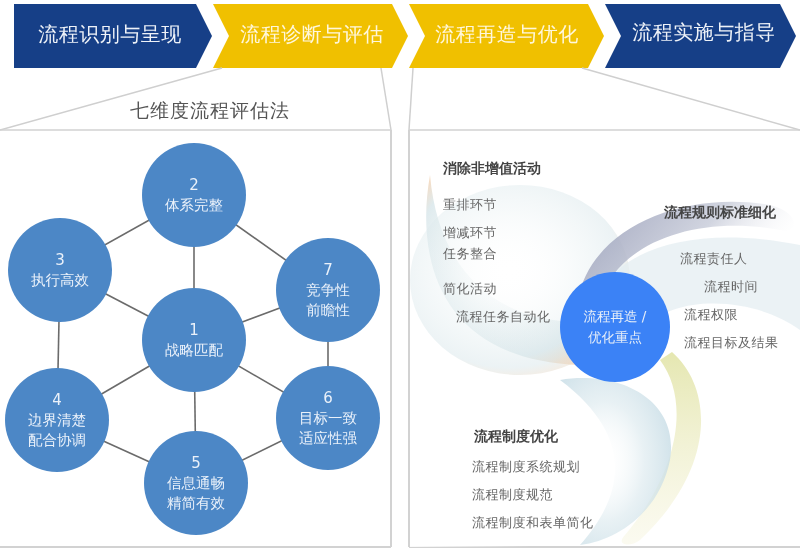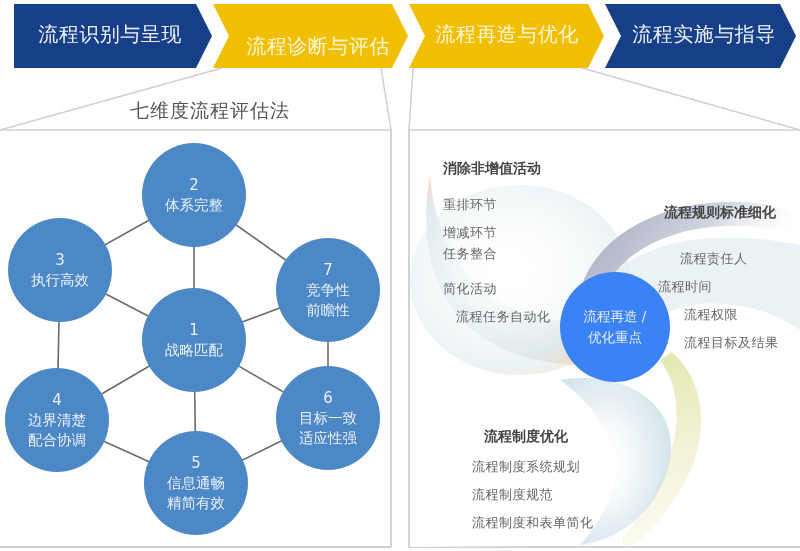--- a/index.html
+++ b/index.html
@@ -113,23 +113,23 @@
       <path d="M 578 300 C 590 230, 680 190, 770 205 C 800 212, 800 235, 780 230 C 700 215, 620 240, 600 300 Z" fill="url(#gPurple)" opacity="0.85"></path>
       <path d="M 595 300 C 620 245, 700 225, 800 245 L 800 330 C 760 300, 680 290, 640 330 Z" fill="#e3edf1" opacity="0.7"></path>
 
       <path d="M 672 352 C 715 390, 715 470, 640 540 C 630 548, 615 545, 625 535 C 680 470, 690 400, 660 360 Z" fill="url(#gYellow)" opacity="0.9"></path>
       <path d="M 560 380 C 620 370, 680 400, 670 460 C 660 510, 620 540, 580 545 C 620 500, 640 440, 560 380 Z" fill="url(#gTeal)" opacity="0.8"></path>
       <rect x="410" y="400" width="120" height="147" fill="url(#fadeLeft)" opacity="0.9"></rect>
     </g>
   </svg>
 
   <div class="arrow-label blue" style="left:14px; width:192px;">流程识别与呈现</div>
-  <div class="arrow-label yellow" style="left:232px; width:172px;margin-top:12px;">流程诊断与评估</div>
+  <div class="arrow-label yellow" style="left:226px; width:172px;">流程诊断与评估</div>
   <div class="arrow-label yellow" style="left:420px; width:174px;">流程再造与优化</div>
-  <div class="arrow-label blue" style="left:618px; width:172px;">流程实施与指导</div>
+  <div class="arrow-label blue" style="left:618px; width:172px;font-family:Liberation Mono, monospace;">流程实施与指导</div>
 
   <div class="panel-title" style="left:130px; top:98px;">七维度流程评估法</div>
 
   <div class="node" style="left:142px; top:288px;">
     <span class="num">1</span>
     <span>战略匹配</span>
   </div>
   <div class="node" style="left:142px; top:143px;">
     <span class="num">2</span>
     <span>体系完整</span>
@@ -166,22 +166,22 @@
 
   <div class="grp-title" style="left:443px; top:160px;">消除非增值活动</div>
   <div class="grp-item" style="left:443px; top:196px;">重排环节</div>
   <div class="grp-item" style="left:443px; top:224px;">增减环节</div>
   <div class="grp-item" style="left:443px; top:245px;text-align:center;">任务整合</div>
   <div class="grp-item" style="left:443px; top:280px;">简化活动</div>
   <div class="grp-item" style="left:443px; top:308px;margin-left:13px;">流程任务自动化</div>
 
   <div class="grp-title" style="left:664px; top:204px;">流程规则标准细化</div>
   <div class="grp-item" style="left:680px; top:250px;">流程责任人</div>
-  <div class="grp-item" style="left:658px; top:278px;text-align:right;">流程时间</div>
+  <div class="grp-item" style="left:704px; top:278px;text-align:right;">流程时间</div>
   <div class="grp-item" style="left:684px; top:306px;">流程权限</div>
   <div class="grp-item" style="left:684px; top:334px;">流程目标及结果</div>
 
-  <div class="grp-title" style="left:484px; top:428px;">流程制度优化</div>
+  <div class="grp-title" style="left:474px; top:428px;">流程制度优化</div>
   <div class="grp-item" style="left:472px; top:458px;">流程制度系统规划</div>
   <div class="grp-item" style="left:472px; top:486px;">流程制度规范</div>
   <div class="grp-item" style="left:472px; top:514px;">流程制度和表单简化</div>
 
 </div>
 
 </body></html>

